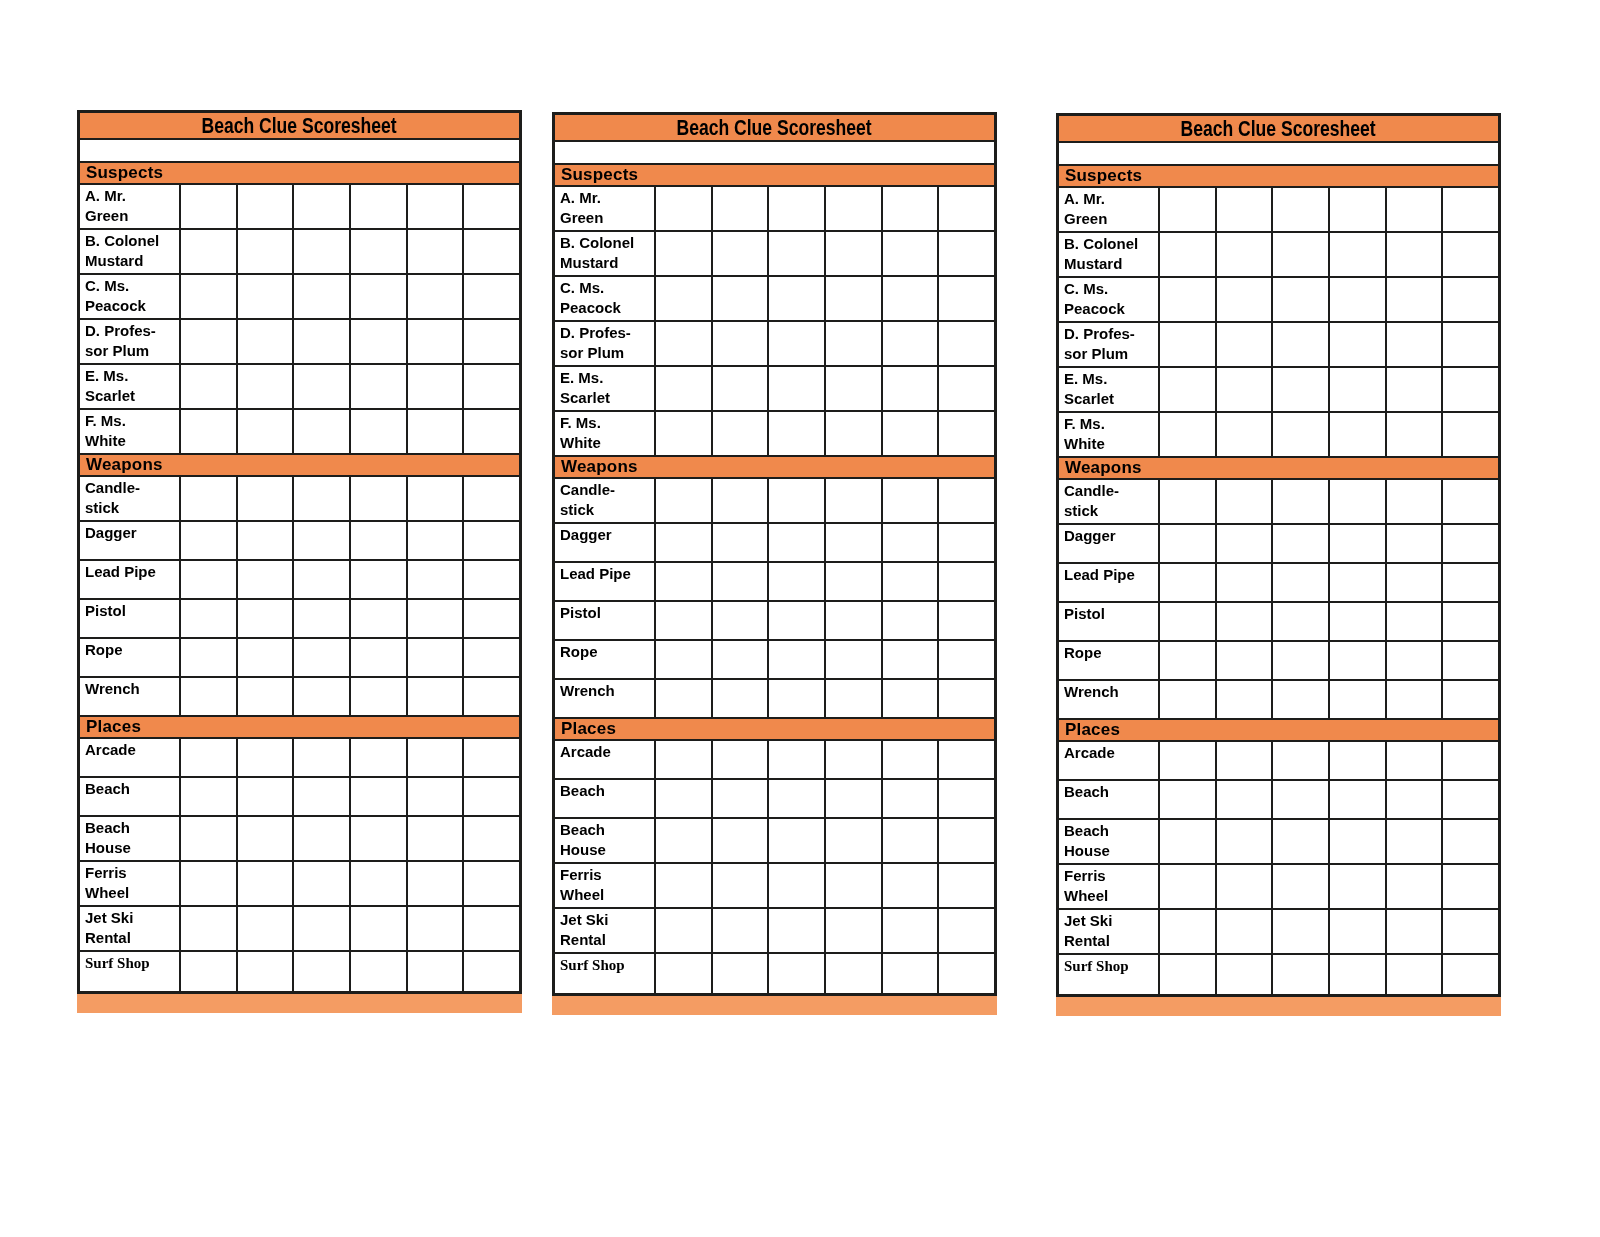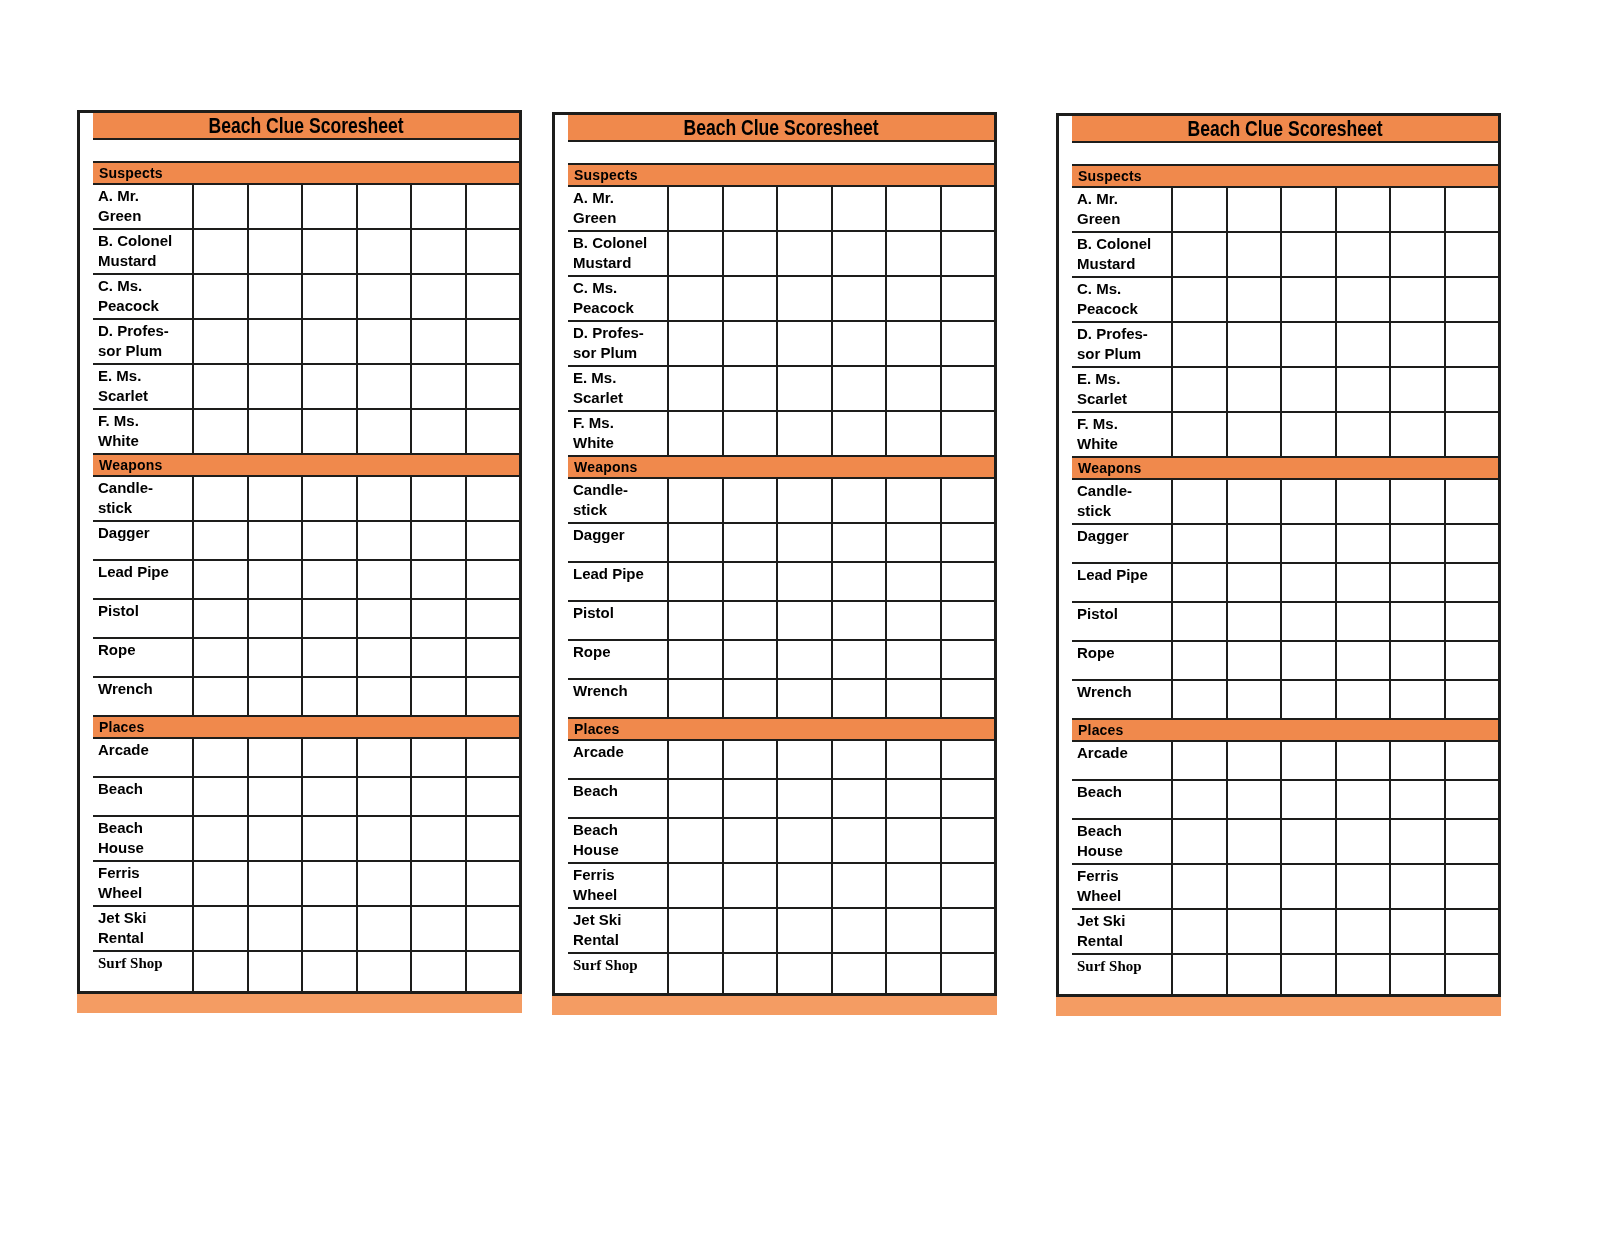--- a/index.html
+++ b/index.html
@@ -15,21 +15,20 @@
   }
 
   .sheet { position: absolute; width: 445px; }
   .sheet.copy-0 { left: 77px;  top: 110px; }
   .sheet.copy-1 { left: 552px; top: 112px; }
   .sheet.copy-2 { left: 1056px; top: 113px; }
 
   .sheet-table {
     border: 3px solid var(--line, #1d1d1b);
     background: #ffffff;
-    padding-left: 13px;
   }
 
   .title-row {
     height: 27px;
     background: var(--orange, #F0894C);
     border-bottom: 2px solid var(--line, #1d1d1b);
     display: flex;
     align-items: center;
     justify-content: center;
     overflow: hidden;
@@ -54,21 +53,21 @@
   .section-header {
     height: 22px;
     background: var(--orange, #F0894C);
     border-bottom: 2px solid var(--line, #1d1d1b);
     display: flex;
     align-items: center;
     padding-left: 6px;
   }
   .section-header .section-label {
     font-weight: bold;
-    font-size: 14px;
+    font-size: 17px;
     color: #000;
     letter-spacing: 0.2px;
   }
 
   .grid-row {
     display: flex;
     height: 39px;
     border-bottom: 2px solid var(--line, #1d1d1b);
     background: #ffffff;
     gap: 20px;

